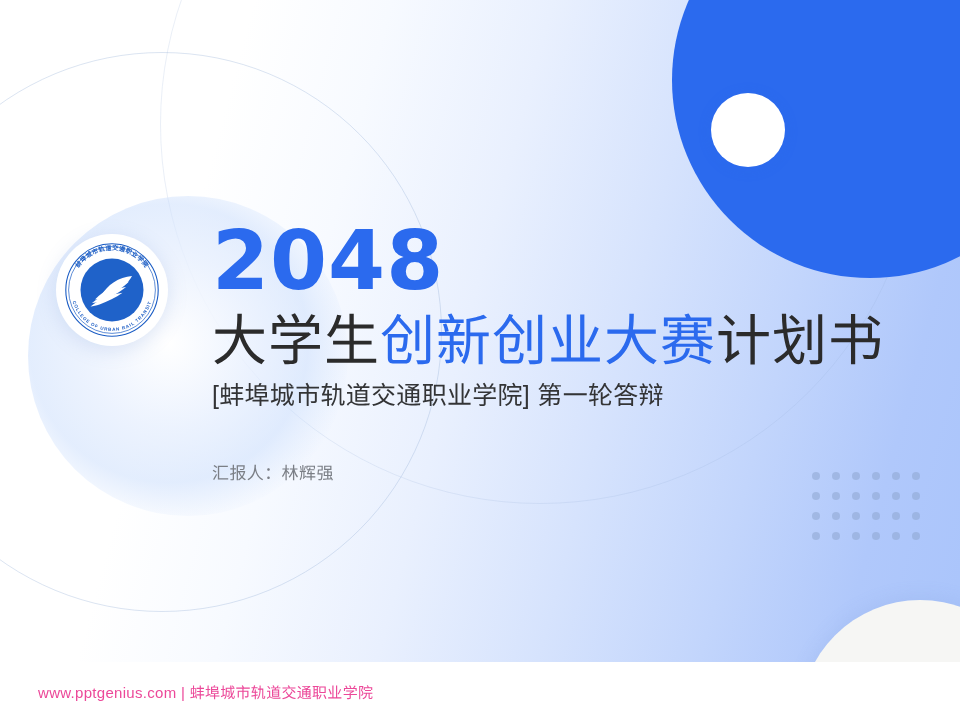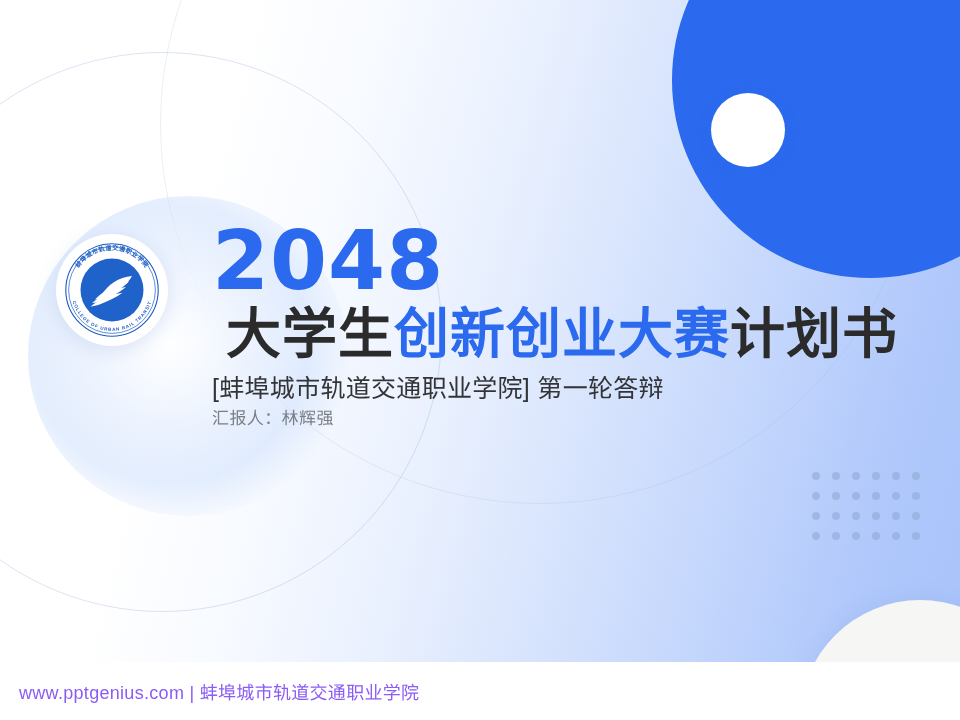--- a/index.html
+++ b/index.html
@@ -141,64 +141,63 @@
   .year {
     font-size: 82px;
     font-weight: 700;
     line-height: 0.94;
     letter-spacing: 1px;
     color: #2b6aee;
     font-family: "DejaVu Sans", "Liberation Sans", sans-serif;
   }
 
   .headline {
-    margin-top: 6px;
+    margin-top: 13px;
     font-size: 55px;
-    font-weight: 700;
+    font-weight: 400;
     line-height: 1.06;
     letter-spacing: 1px;
     white-space: nowrap;
     color: #2b2b2b;
-    text-align: center;
   }
   .headline .hl-accent { color: #2b6aee; }
 
   .subtitle {
     margin-top: 9px;
     font-size: 25px;
     font-weight: 400;
     line-height: 1.3;
     color: #333436;
     letter-spacing: 0.3px;
   }
 
-  .meta { }
+  .meta { margin-top: 48px; }
   .meta .meta-line {
     font-size: 17px;
     line-height: 1.62;
     color: #7b7f86;
     letter-spacing: 0.4px;
   }
 
   
 
   .footer-bar {
     position: absolute;
     left: 0;
     bottom: 0;
     width: 960px;
     height: 58px;
     background: #ffffff;
     display: flex;
     align-items: center;
   }
   .footer-text {
-    margin-left: 19px;
-    font-size: 18px;
-    color: #8b5cf6;
+    margin-left: 38px;
+    font-size: 15px;
+    color: #ec4899;
     letter-spacing: 0.3px;
   }
 </style>
 </head>
 <body>
 
 <div class="slide">
 
   <div class="thin-ring"></div>
   <div class="thin-ring-2"></div>

